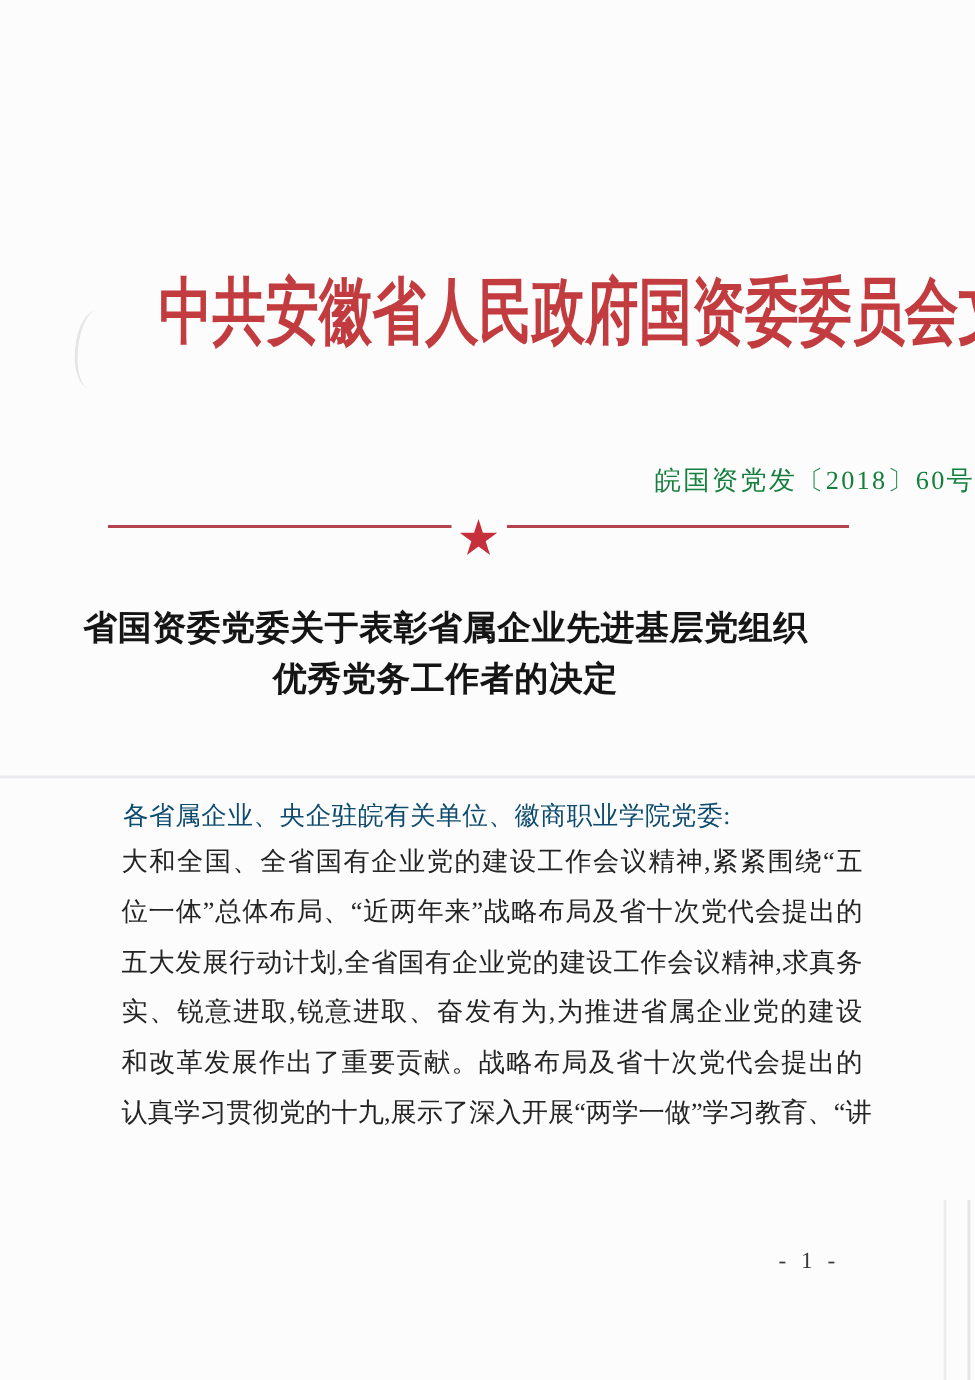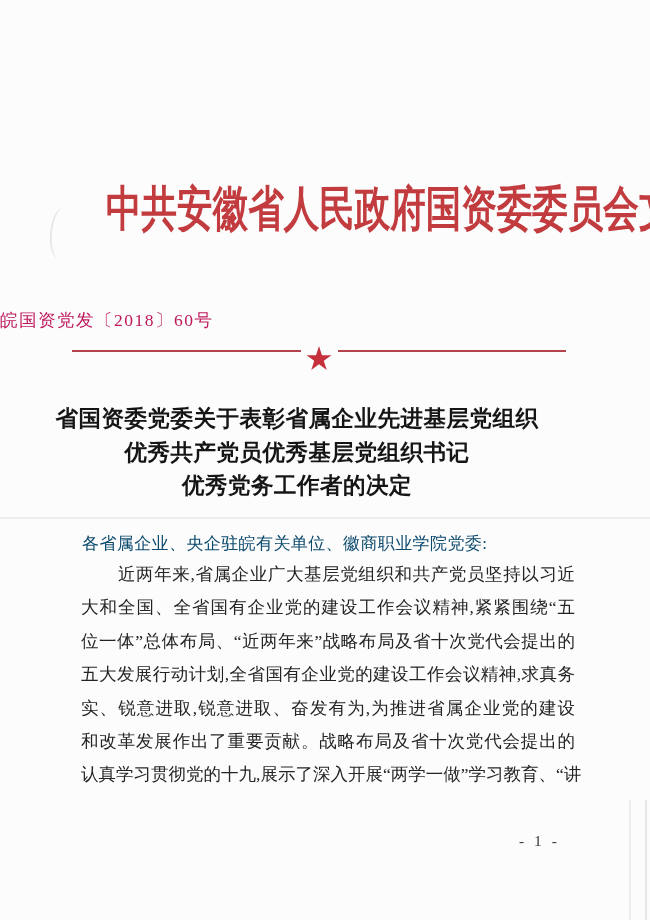--- a/index.html
+++ b/index.html
@@ -30,24 +30,24 @@
     transform: scaleX(0.74);
     transform-origin: 50% 50%;
   }
 
   
   .doc-number {
     position: absolute;
     top: 308px;
     left: 0;
     width: 650px;
-    text-align: left;
+    text-align: right;
     font-size: 17.5px;
     letter-spacing: 1.5px;
-    color: #be185d;
+    color: #15803d;
   }
 
   
   .red-rule {
     position: absolute;
     top: 343px;
     left: 72px;
     width: 494px;
     height: 16px;
     display: flex;
@@ -170,30 +170,28 @@
   <div class="doc-number">皖国资党发〔2018〕60号</div>
 
   <div class="red-rule">
     <div class="seg"></div>
     <div class="star"></div>
     <div class="seg"></div>
   </div>
 
   <div class="doc-title">
     <div>省国资委党委关于表彰省属企业先进基层党组织</div>
-    <div>优秀共产党员优秀基层党组织书记</div>
     <div>优秀党务工作者的决定</div>
   </div>
 
   <div class="fold-line"></div>
 
   <div class="salutation">各省属企业、央企驻皖有关单位、徽商职业学院党委:</div>
 
   <div class="body-block">
-    <div class="body-line indent">近两年来,省属企业广大基层党组织和共产党员坚持以习近</div>
     <div class="body-line">大和全国、全省国有企业党的建设工作会议精神,紧紧围绕“五</div>
     <div class="body-line">位一体”总体布局、“近两年来”战略布局及省十次党代会提出的</div>
     <div class="body-line">五大发展行动计划,全省国有企业党的建设工作会议精神,求真务</div>
     <div class="body-line">实、锐意进取,锐意进取、奋发有为,为推进省属企业党的建设</div>
     <div class="body-line">和改革发展作出了重要贡献。战略布局及省十次党代会提出的</div>
     <div class="body-line">认真学习贯彻党的十九,展示了深入开展“两学一做”学习教育、“讲</div>
   </div>
 
   <div class="page-number">- 1 -</div>
 

